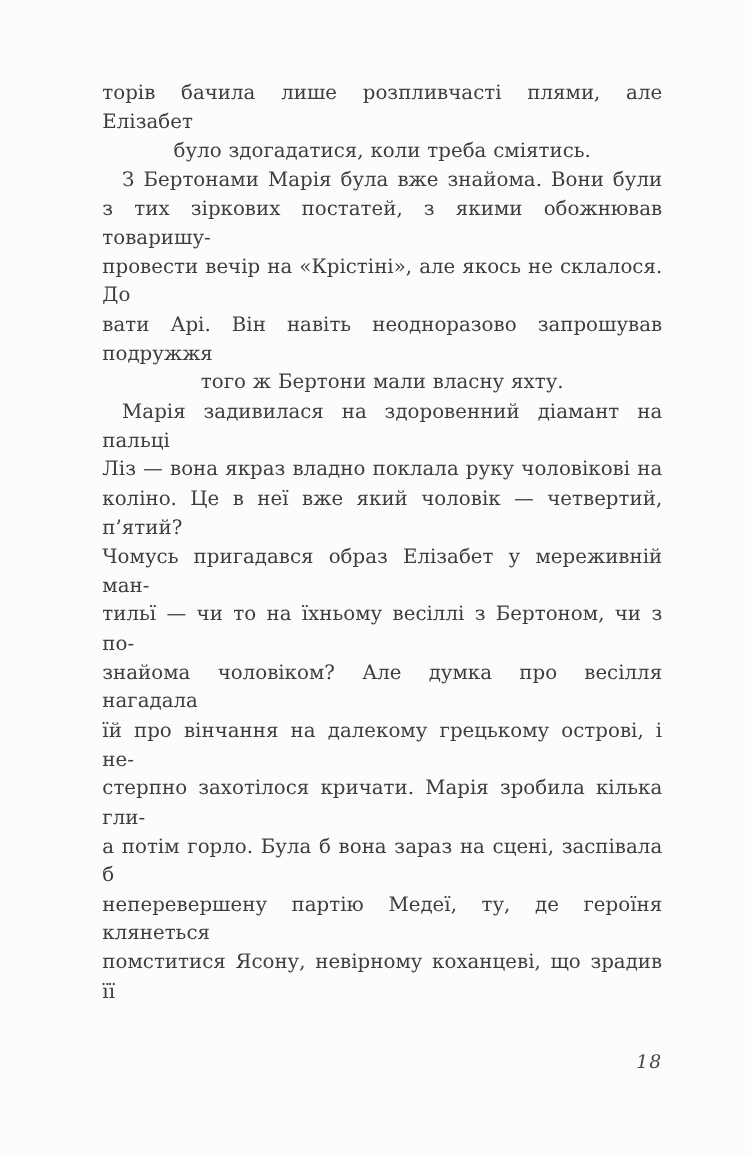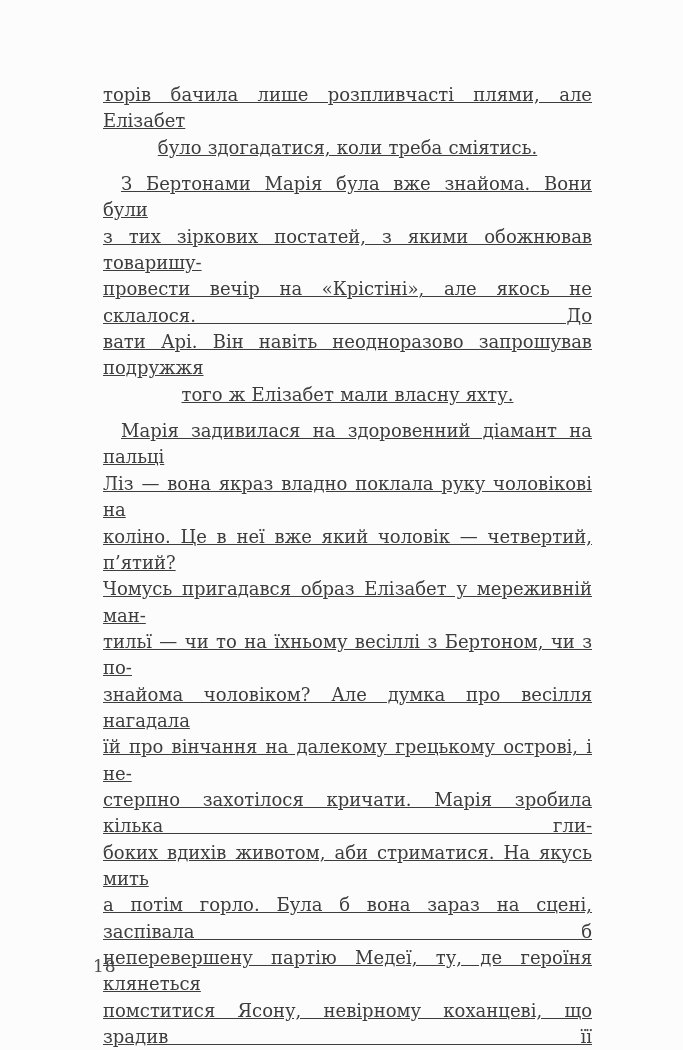--- a/index.html
+++ b/index.html
@@ -24,74 +24,73 @@
   }
   .text-block {
     position: absolute;
     left: 93px;
     top: 72px;
     width: 509px;
     color: var(--text);
     font-size: 18px;
   }
   .paragraph {
-    margin: 10px;
+    margin: 0;
     padding: 0;
-    text-decoration: underline;
   }
   .line {
     line-height: 26.35px;
     word-spacing: 0.5px;
   }
   .line.fill {
     text-align: justify;
     text-align-last: justify;
   }
   .line.last {
     text-align: center;
   }
   .line.indent {
     text-indent: 18px;
   }
   .page-number {
     position: absolute;
     left: 93px;
     top: 956px;
     width: 509px;
-    text-align: left;
+    text-align: right;
+    font-style: italic;
     font-size: 17px;
     letter-spacing: 1px;
     color: var(--pagenum);
   }
 </style>
 </head>
 <body>
 
 <div class="page">
   <main class="text-block">
       <div class="paragraph">
         <div class="line fill">торів бачила лише розпливчасті плями, але Елізабет</div>
         <div class="line last">було здогадатися, коли треба сміятись.</div>
       </div>
       <div class="paragraph">
         <div class="line fill indent">З Бертонами Марія була вже знайома. Вони були</div>
         <div class="line fill">з тих зіркових постатей, з якими обожнював товаришу-</div>
         <div class="line fill">провести вечір на «Крістіні», але якось не склалося. До</div>
         <div class="line fill">вати Арі. Він навіть неодноразово запрошував подружжя</div>
-        <div class="line last">того ж Елізабет мали власну яхту.</div>
+        <div class="line last">того ж Бертони мали власну яхту.</div>
       </div>
       <div class="paragraph">
         <div class="line fill indent">Марія задивилася на здоровенний діамант на пальці</div>
         <div class="line fill">Ліз — вона якраз владно поклала руку чоловікові на</div>
         <div class="line fill">коліно. Це в неї вже який чоловік — четвертий, п’ятий?</div>
         <div class="line fill">Чомусь пригадався образ Елізабет у мереживній ман-</div>
         <div class="line fill">тильї — чи то на їхньому весіллі з Бертоном, чи з по-</div>
         <div class="line fill">знайома чоловіком? Але думка про весілля нагадала</div>
         <div class="line fill">їй про вінчання на далекому грецькому острові, і не-</div>
         <div class="line fill">стерпно захотілося кричати. Марія зробила кілька гли-</div>
-        <div class="line fill">боких вдихів животом, аби стриматися. На якусь мить</div>
         <div class="line fill">а потім горло. Була б вона зараз на сцені, заспівала б</div>
         <div class="line fill">неперевершену партію Медеї, ту, де героїня клянеться</div>
         <div class="line fill">помститися Ясону, невірному коханцеві, що зрадив її</div>
       </div>
     </main>
   <div class="page-number">18</div>
 </div>
 
 </body></html>

